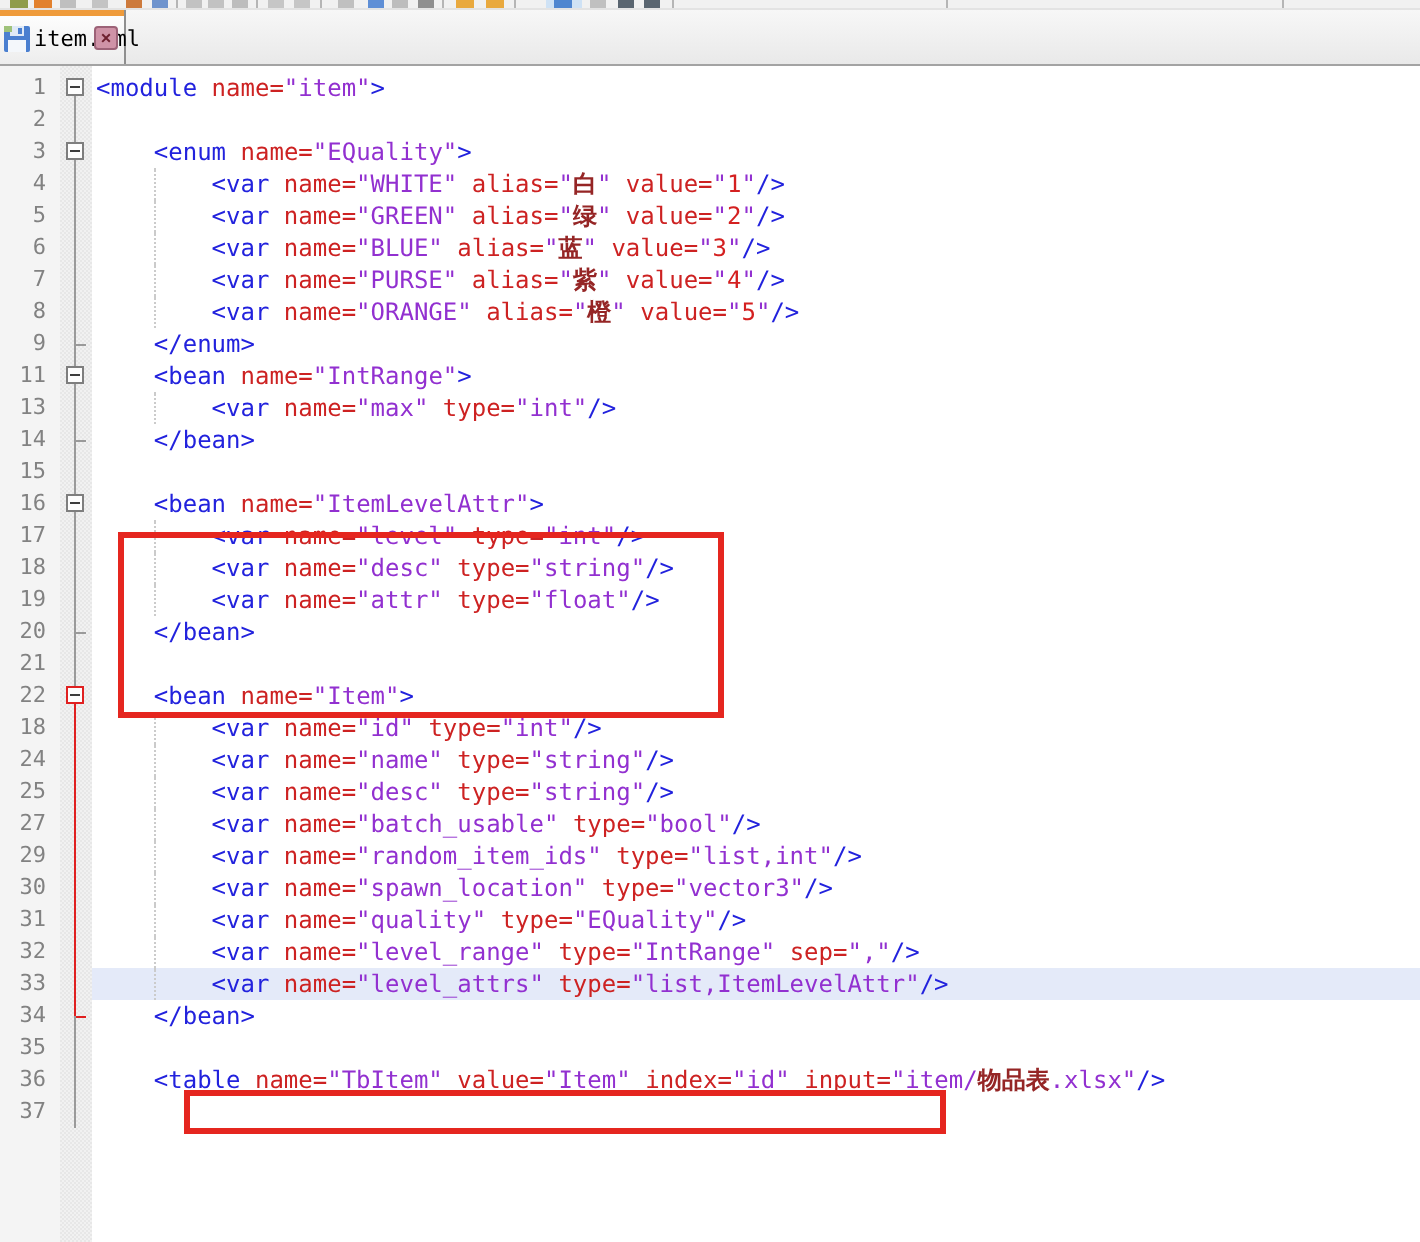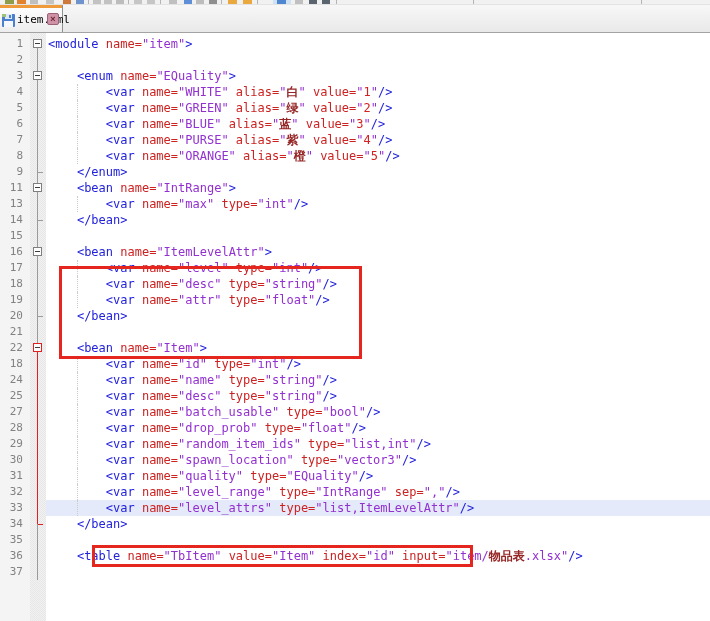--- a/index.html
+++ b/index.html
@@ -296,27 +296,20 @@
           <span class="code"><span class="guide"></span><span class="t-plain">        </span><span class="t-tag">&lt;var </span><span class="t-attr">name=</span><span class="t-str">"desc"</span><span class="t-plain"> </span><span class="t-attr">type=</span><span class="t-str">"string"</span><span class="t-tag">/&gt;</span></span>
         </div>
         <div class="row">
           <span class="ln">27</span>
           <span class="fold">
             <span class="fv red"></span>
           </span>
           <span class="code"><span class="guide"></span><span class="t-plain">        </span><span class="t-tag">&lt;var </span><span class="t-attr">name=</span><span class="t-str">"batch_usable"</span><span class="t-plain"> </span><span class="t-attr">type=</span><span class="t-str">"bool"</span><span class="t-tag">/&gt;</span></span>
         </div>
         <div class="row">
-          <span class="ln">28</span>
-          <span class="fold">
-            <span class="fv red"></span>
-          </span>
-          <span class="code"><span class="guide"></span><span class="t-plain">        </span><span class="t-tag">&lt;var </span><span class="t-attr">name=</span><span class="t-str">"drop_prob"</span><span class="t-plain"> </span><span class="t-attr">type=</span><span class="t-str">"float"</span><span class="t-tag">/&gt;</span></span>
-        </div>
-        <div class="row">
           <span class="ln">29</span>
           <span class="fold">
             <span class="fv red"></span>
           </span>
           <span class="code"><span class="guide"></span><span class="t-plain">        </span><span class="t-tag">&lt;var </span><span class="t-attr">name=</span><span class="t-str">"random_item_ids"</span><span class="t-plain"> </span><span class="t-attr">type=</span><span class="t-str">"list,int"</span><span class="t-tag">/&gt;</span></span>
         </div>
         <div class="row">
           <span class="ln">30</span>
           <span class="fold">
             <span class="fv red"></span>

